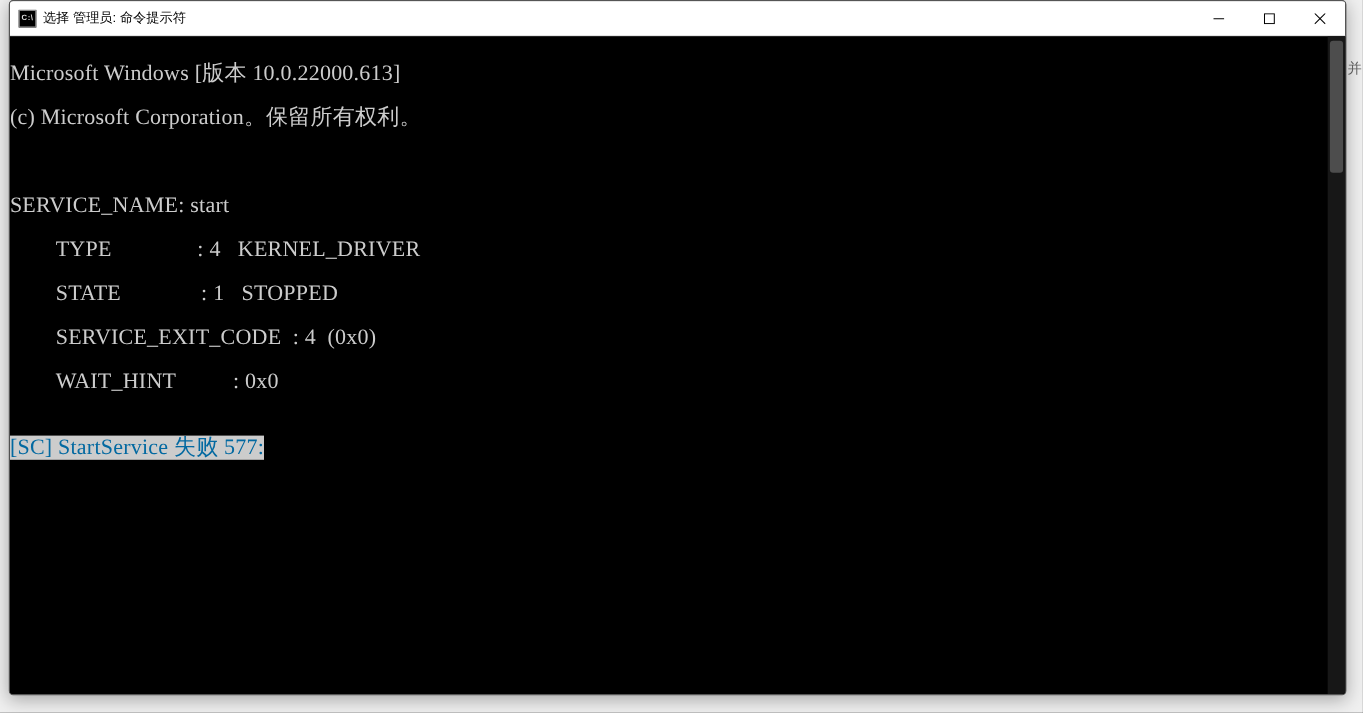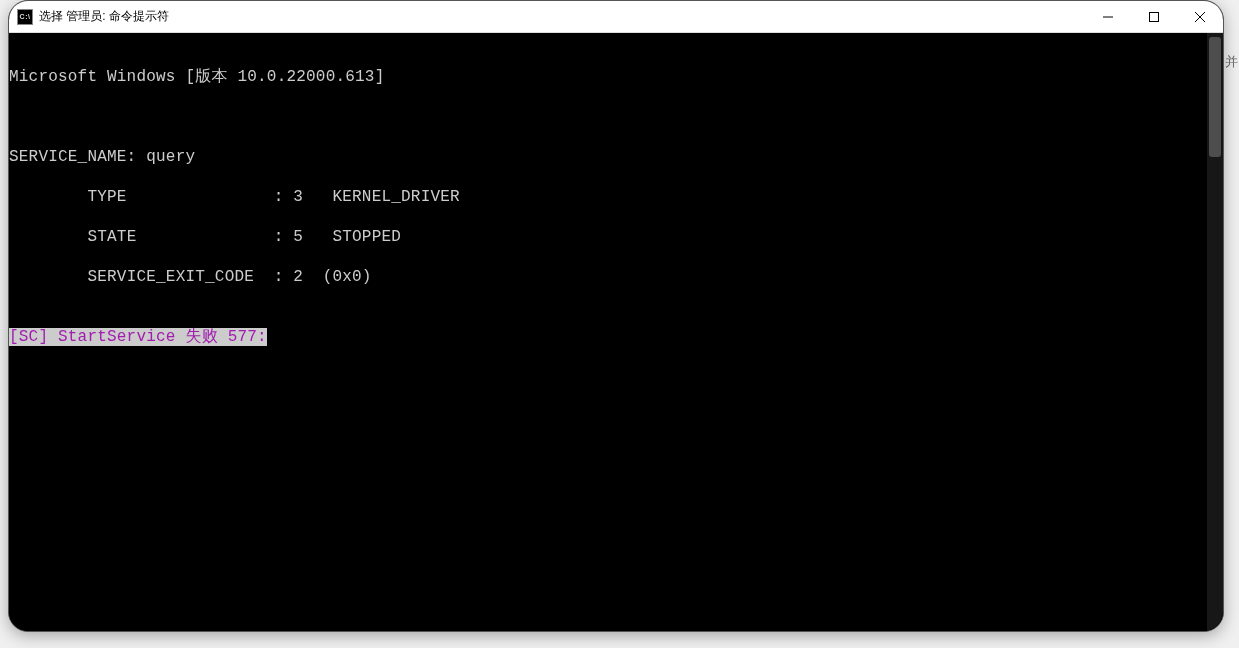--- a/index.html
+++ b/index.html
@@ -12,21 +12,21 @@
     position: relative;
   }
   .window {
     position: absolute;
     left: 8px;
     top: 0;
     width: 1216px;
     height: 632px;
     background: #000;
     border: 1px solid #555;
-    border-radius: 20px;
+    border-radius: 4px;
     overflow: hidden;
     display: flex;
     flex-direction: column;
     box-shadow: 0 4px 16px rgba(0,0,0,0.3);
   }
   .titlebar {
     height: 32px;
     background: #fff;
     display: flex;
     align-items: center;
@@ -66,34 +66,33 @@
     background: transparent;
     border: none;
     color: #000;
   }
   .win-btn svg { width: 10px; height: 10px; }
 
   .terminal {
     flex: 1;
     background: #000;
     color: #ccc;
-    font-family: Liberation Mono, monospace;
-    font-size: 16px;
+    font-family: Liberation Serif, serif;
+    font-size: 20px;
     line-height: 20px;
     padding: 4px 0 4px 0;
     white-space: pre;
     overflow: hidden;
     position: relative;
     letter-spacing: 0.2px;
-    margin-top: 10px;
   }
   .line { white-space: pre-wrap; word-break: break-all; }
   .highlight {
     background: #ccc;
-    color: #a21caf;
+    color: #0369a1;
   }
   .scrollbar-track {
     position: absolute;
     right: 0;
     top: 32px;
     bottom: 0;
     width: 16px;
     background: #171717;
   }
   .scrollbar-thumb {
@@ -141,26 +140,28 @@
         <svg viewBox="0 0 10 10">
             <line x1="0" y1="0" x2="10" y2="10" stroke="currentColor" stroke-width="1"></line>
             <line x1="10" y1="0" x2="0" y2="10" stroke="currentColor" stroke-width="1"></line>
           </svg>
       </button>
     </div>
   </div>
 
   <div class="terminal">
 <div class="line">Microsoft Windows [版本 10.0.22000.613]</div>
+<div class="line">(c) Microsoft Corporation。保留所有权利。</div>
 <div class="line"></div>
 <div class="line"></div>
-<div class="line">SERVICE_NAME: query</div>
-<div class="line">        TYPE               : 3   KERNEL_DRIVER</div>
-<div class="line">        STATE              : 5   STOPPED</div>
-<div class="line">        SERVICE_EXIT_CODE  : 2  (0x0)</div>
+<div class="line">SERVICE_NAME: start</div>
+<div class="line">        TYPE               : 4   KERNEL_DRIVER</div>
+<div class="line">        STATE              : 1   STOPPED</div>
+<div class="line">        SERVICE_EXIT_CODE  : 4  (0x0)</div>
+<div class="line">        WAIT_HINT          : 0x0</div>
 <div class="line"></div>
 <div class="line"><span class="highlight">[SC] StartService 失败 577:</span></div>
 <div class="line"></div>
 <div class="line"></div>
 <div class="line"></div>
 
   </div>
 
   <div class="scrollbar-track">
     <div class="scrollbar-thumb"></div>

